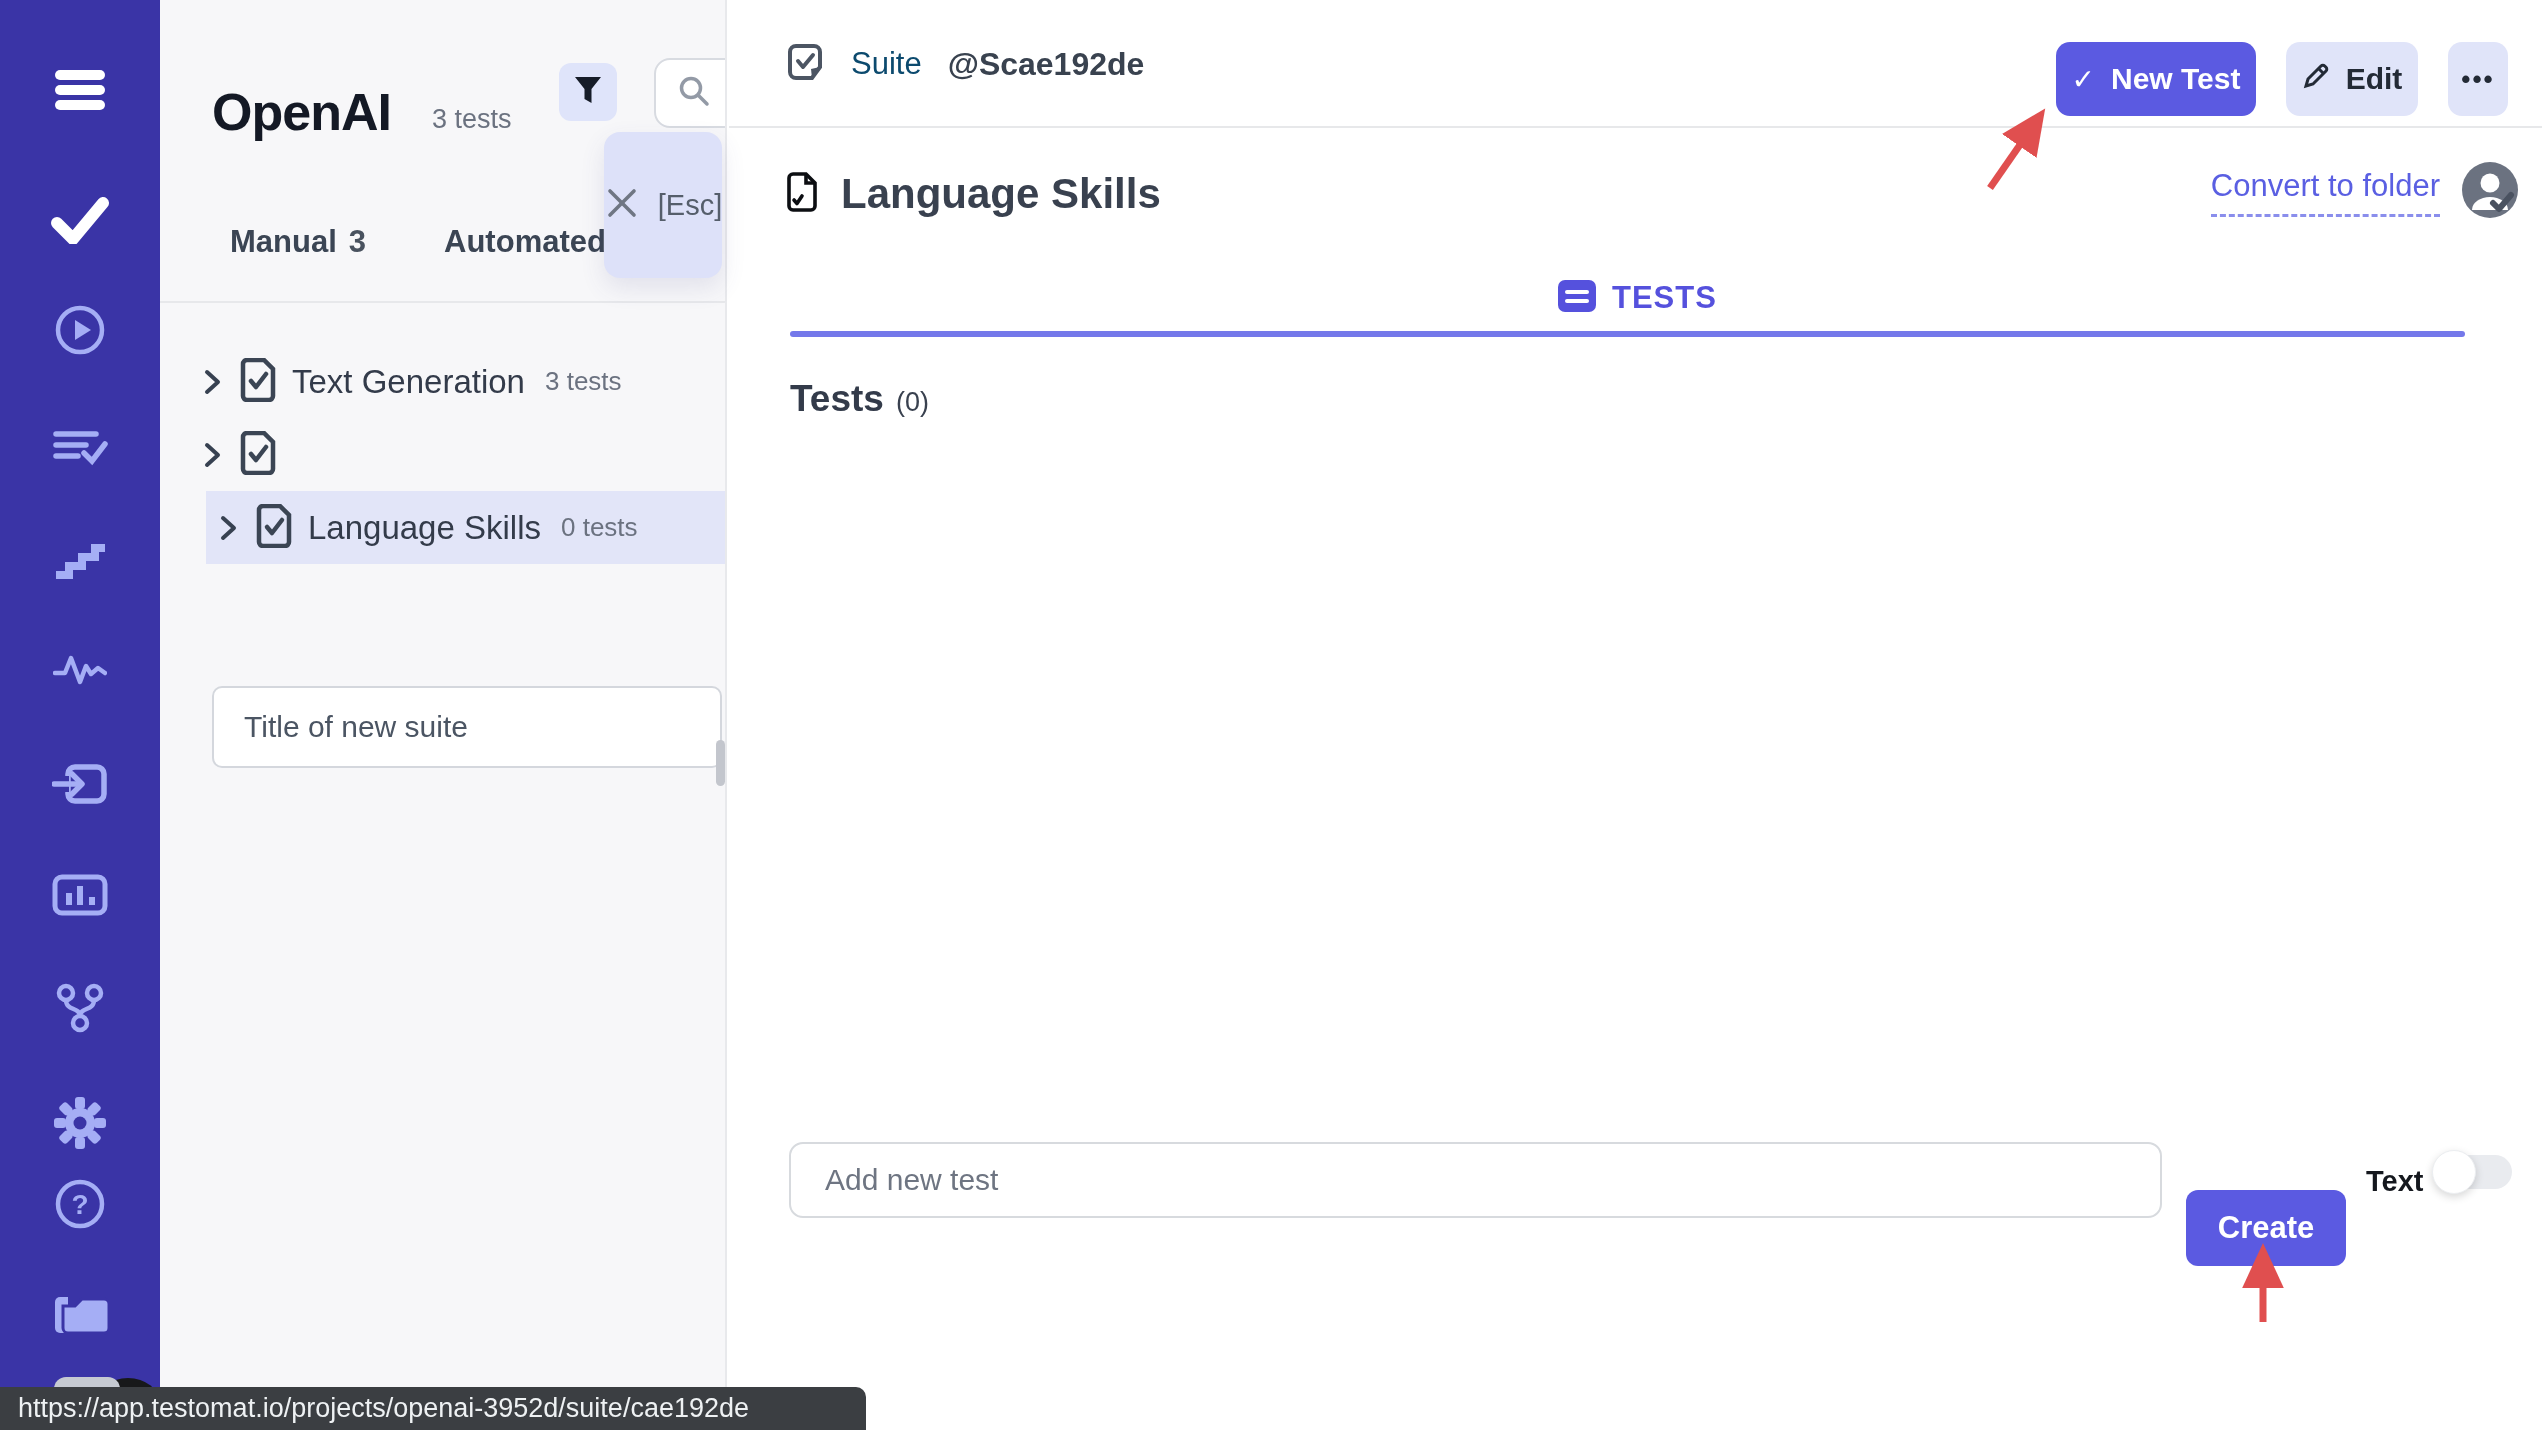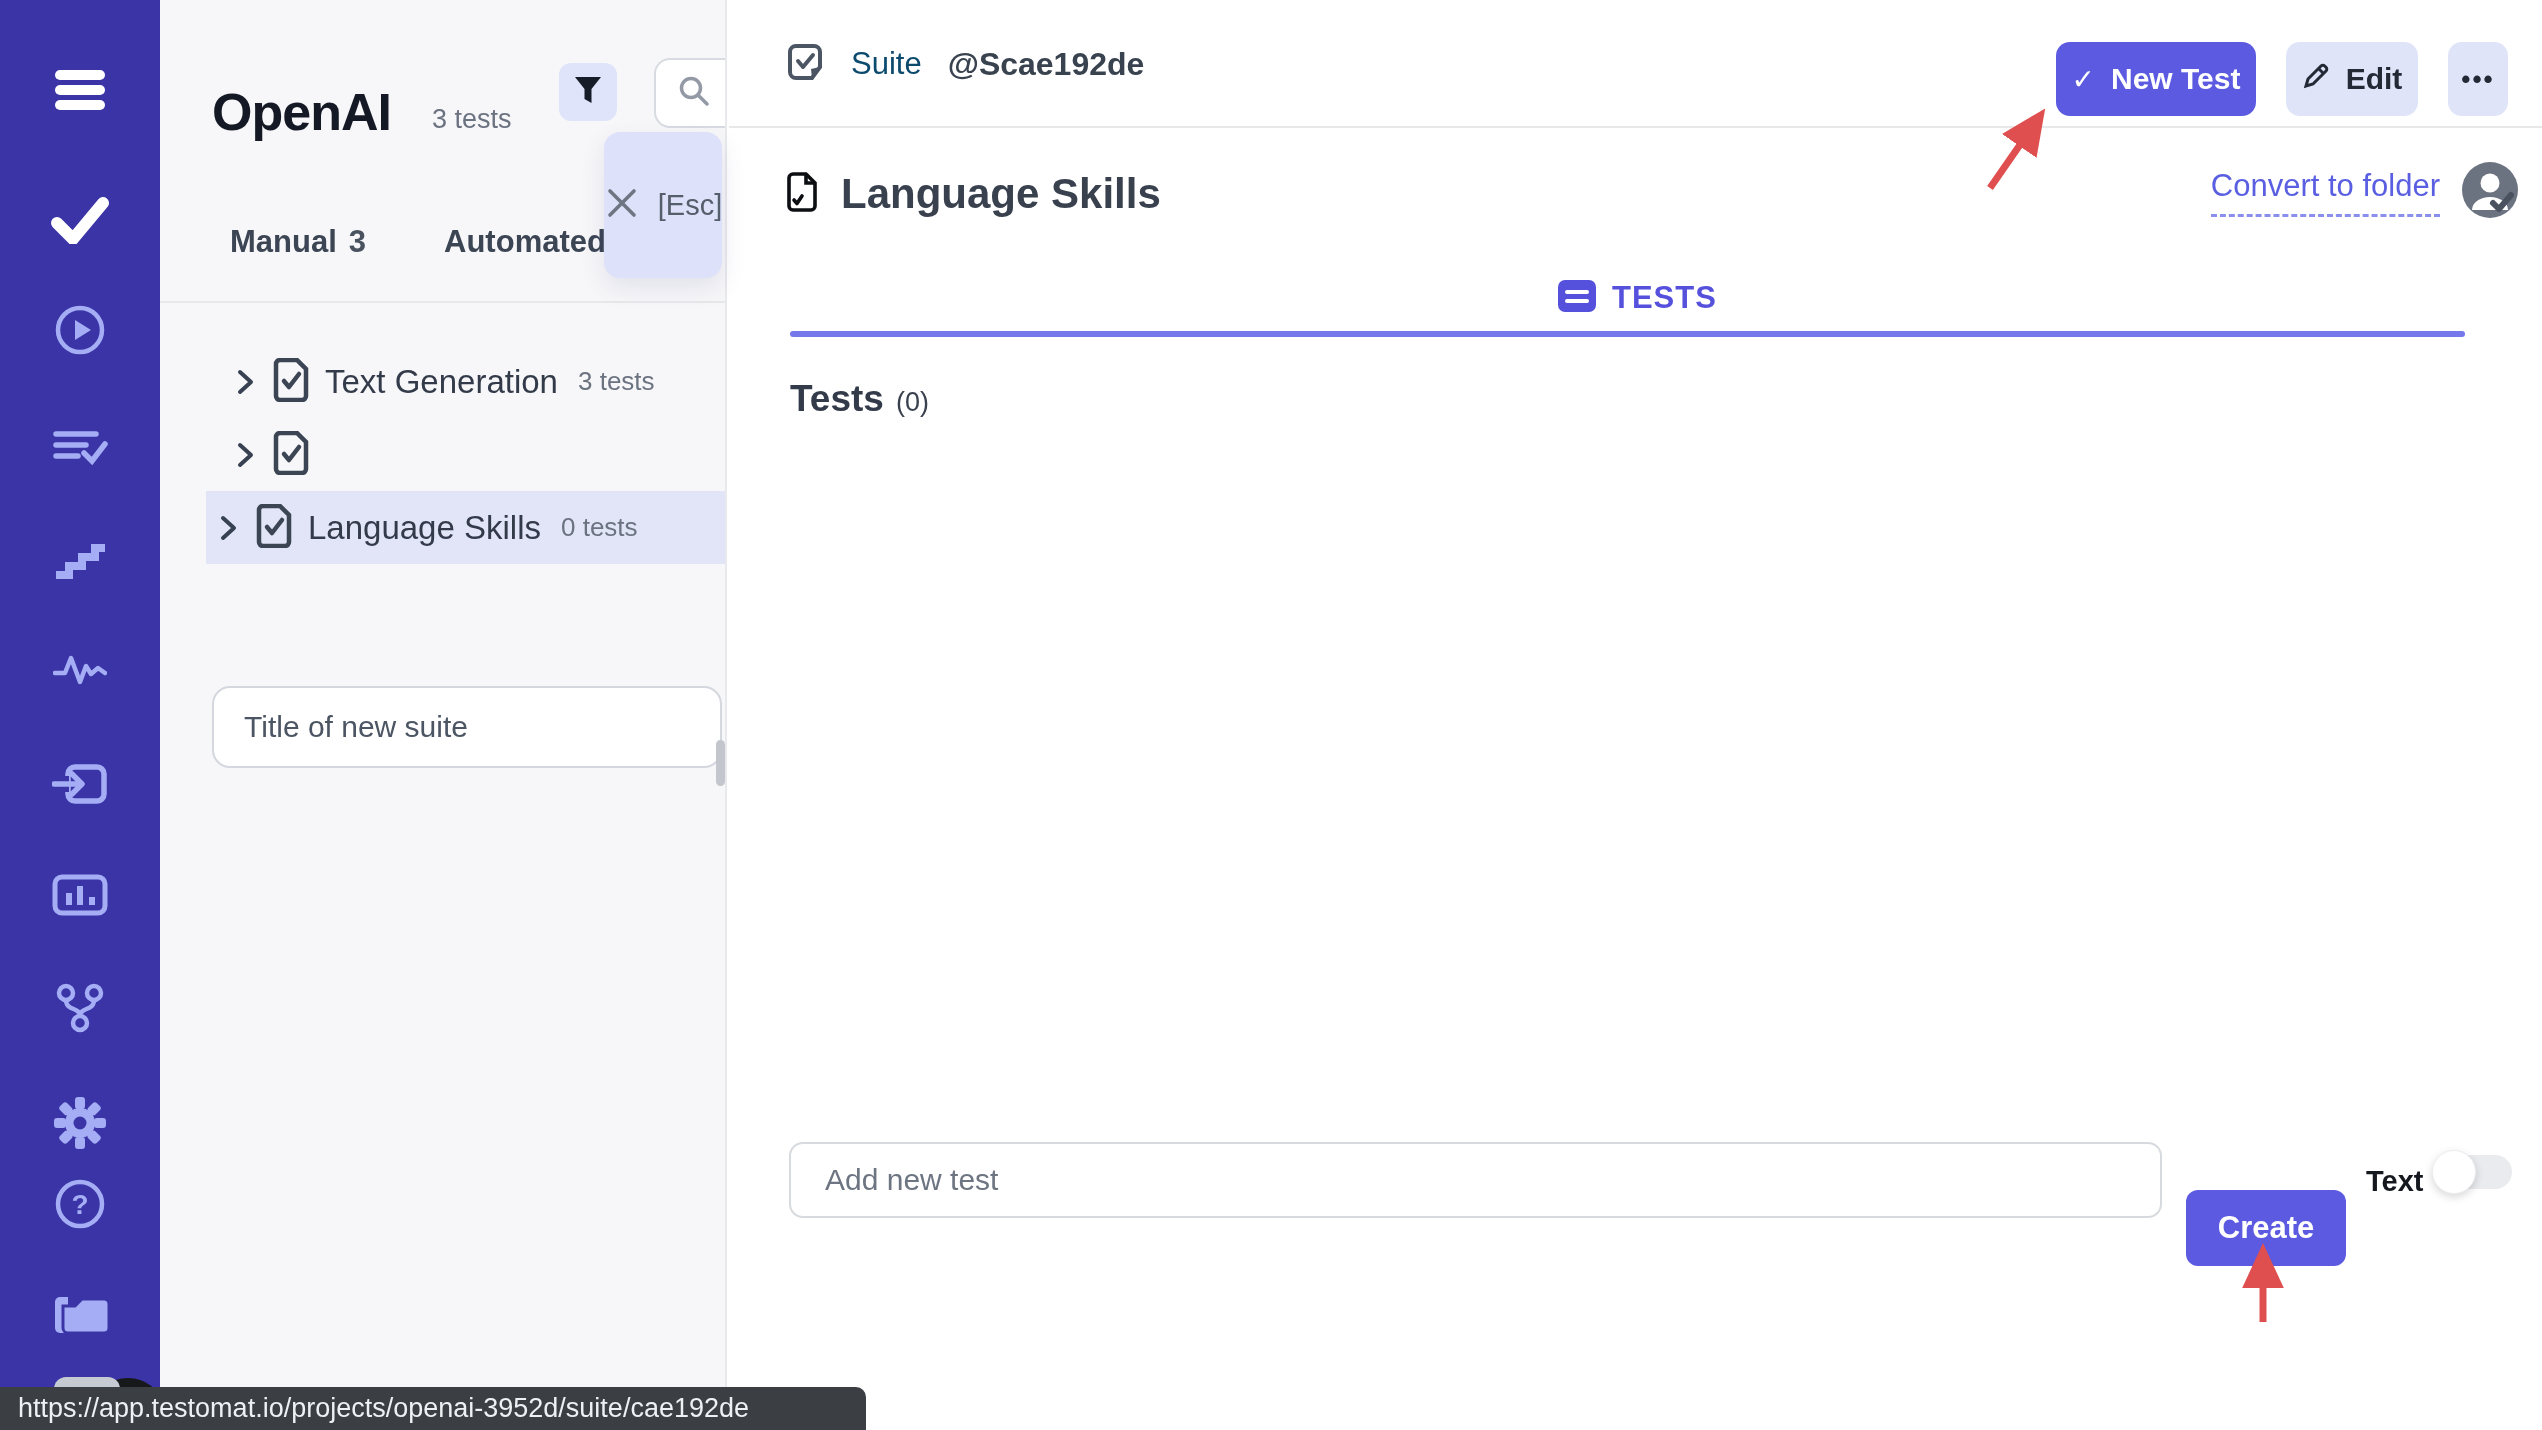--- a/index.html
+++ b/index.html
@@ -16,27 +16,27 @@
   .brand { position:absolute; left:52px; top:82px; font-size:52px; font-weight:800; letter-spacing:-1px; color:#141925; }
   .brand-count { position:absolute; left:272px; top:104px; font-size:27px; color:#6b7280; }
   .filter-btn { position:absolute; left:399px; top:63px; width:58px; height:58px; border-radius:12px; background:#dfe4fa; display:flex; align-items:center; justify-content:center; cursor:pointer; }
   .search-box { position:absolute; left:494px; top:58px; width:250px; height:70px; background:#fff; border:2px solid #d8dbe1; border-radius:16px; display:flex; align-items:center; padding-left:22px; }
   .tabs { position:absolute; left:70px; top:224px; display:flex; gap:78px; font-size:31px; font-weight:700; color:#3b4554; }
   .tab { display:flex; gap:12px; align-items:baseline; cursor:pointer;text-align:center; }
   .tab .cnt { font-weight:700; color:#49525f; }
   .panel-div { position:absolute; left:0; top:301px; width:567px; height:2px; background:#e7e8eb; }
 
   .tree { position:absolute; left:0; top:345px; width:567px; }
-  .trow { position:relative; height:73px; display:flex; align-items:center; padding-left:75px; gap:16px; cursor:pointer; }
+  .trow { position:relative; height:73px; display:flex; align-items:center; padding-left:42px; gap:16px; cursor:pointer; }
   .trow.selected { background:#e2e5f8; margin-left:46px; padding-left:12px; }
   .trow .chev { width:22px; display:flex; }
   .trow .label { font-size:33px; font-weight:500; color:#333b4a; white-space:nowrap; }
   .trow .count { font-size:26px; color:#6b7280; white-space:nowrap; padding-left:4px; }
 
-  .suite-input { position:absolute; left:52px; top:686px; width:510px; height:82px; background:#fff; border:2px solid #d4d7dd; border-radius:18px; font-size:30px; color:#374151; padding:0 30px; font-family:"Liberation Sans",sans-serif; }
+  .suite-input { position:absolute; left:52px; top:686px; width:510px; height:82px; background:#fff; border:2px solid #d4d7dd; border-radius:10px; font-size:30px; color:#374151; padding:0 30px; font-family:"Liberation Sans",sans-serif; }
   .suite-input::placeholder { color:#4b5563; opacity:1; }
   .panel-scrollthumb { position:absolute; left:556px; top:740px; width:9px; height:46px; background:#c3c6cd; border-radius:5px; }
   .gray-stub { position:absolute; left:54px; top:1377px; width:66px; height:53px; background:#c6cad2; border-radius:12px; z-index:55; }
   .black-stub { position:absolute; left:96px; top:1378px; width:64px; height:52px; background:#17181a; border-radius:50%; z-index:55; }
 
   
   .esc-pop { position:absolute; left:604px; top:132px; width:118px; height:146px; background:#dde1f9; border-radius:16px; box-shadow:0 10px 24px rgba(70,70,140,.12); z-index:40; display:flex; flex-direction:row; align-items:center; justify-content:center; gap:18px; }
   .esc-pop .esc-label { font-size:29px; color:#555e6b; }
 
   

